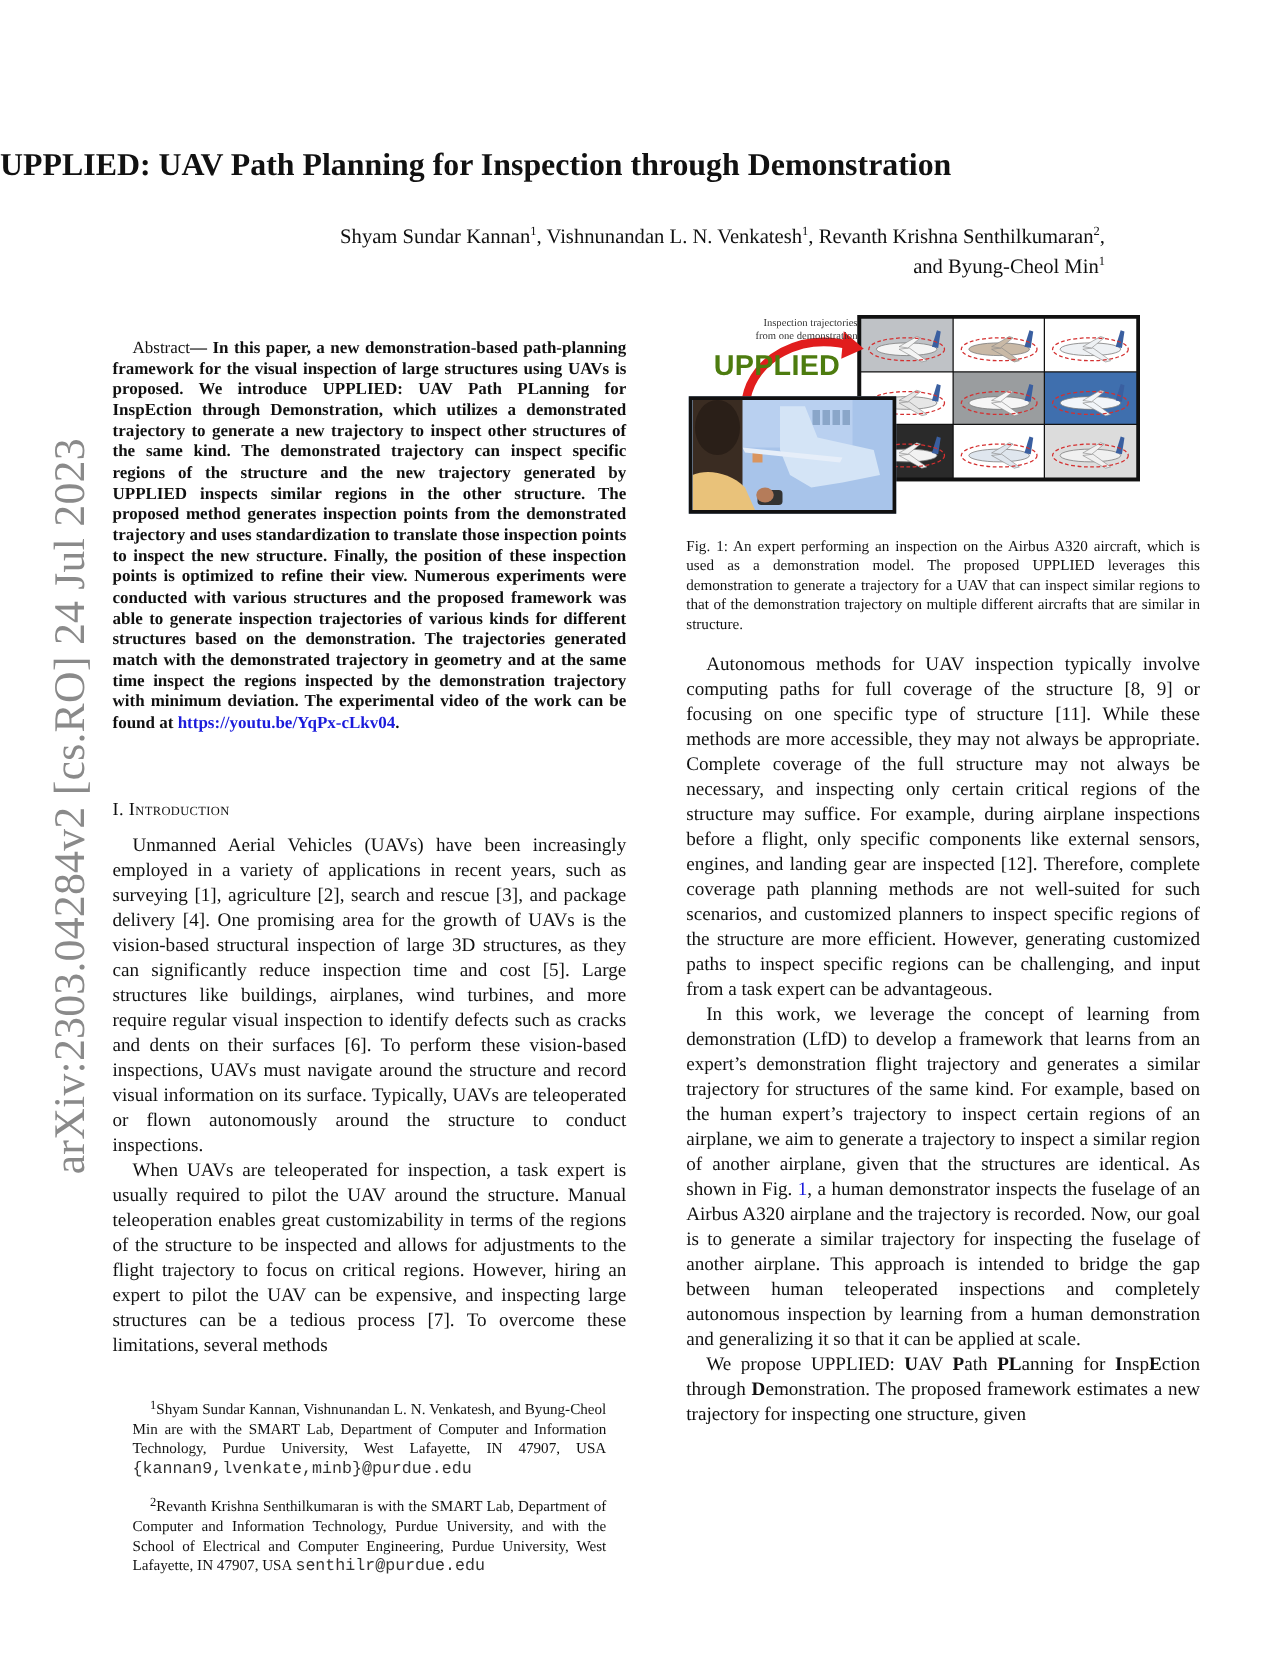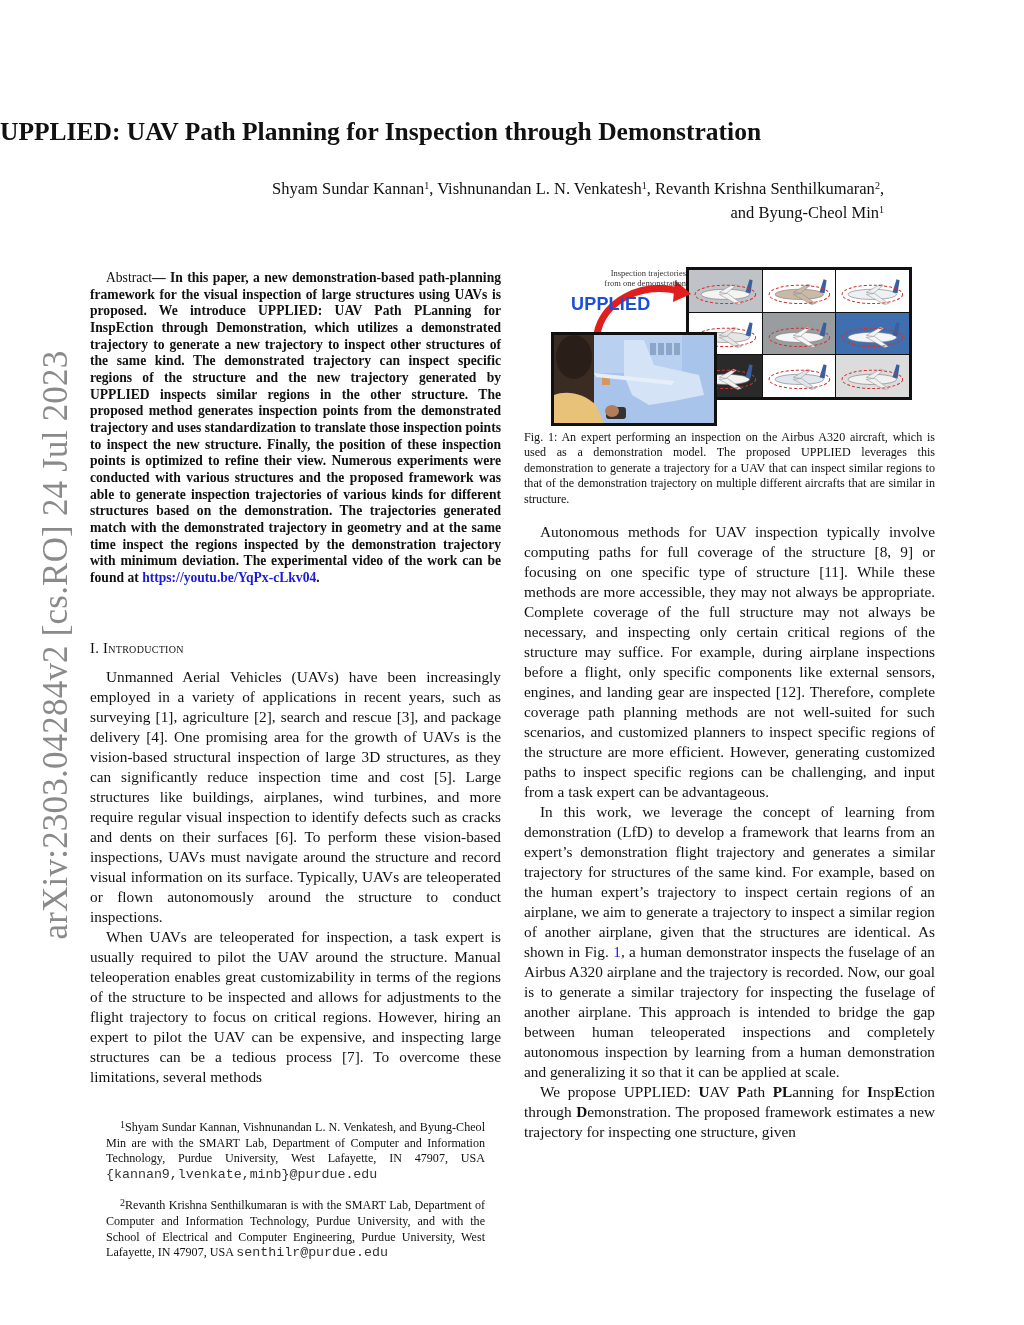--- a/index.html
+++ b/index.html
@@ -7,45 +7,45 @@
          font-family: "Liberation Serif", "DejaVu Serif", serif; color: #111; }
   .arxiv-stamp { position: absolute; left: 56px; top: 645px; transform: translate(-50%, -50%) rotate(-90deg);
          white-space: nowrap; font-size: 35px; color: #8a8a8a; letter-spacing: 0.2px; }
   .title { position: absolute; top: 117px; left: 0; width: 1024px; text-align: left;
            font-size: 25.5px; font-weight: bold; }
   .authors { position: absolute; top: 177px; left: 140px; width: 744px; text-align: right;
              font-size: 16.5px; line-height: 24px; }
   sup { font-size: 10px; vertical-align: top; position: relative; top: -3px; }
   .col { position: absolute; width: 411px; text-align: justify; }
   .col-left { left: 90px; }
-  .col-right { left: 524px; }
+  .col-right { left: 549px; }
   .abstract { top: 270px; font-size: 13.6px; line-height: 16.65px; font-weight: bold; }
   .abstract .lead { font-weight: normal; }
   .abstract .link { color: #1a1adb; }
   .section-heading { position: absolute; top: 640px; left: 90px; width: 411px; text-align: left;
              font-size: 14.6px; font-variant: small-caps; letter-spacing: 0.3px; }
   .body-text { font-size: 15.3px; line-height: 20px; }
   .body-text p { margin: 0; text-indent: 16px; }
   .intro-left { top: 667px; }
   .footnotes { top: 1104px; font-size: 12.1px; line-height: 15.6px; }
   .footnotes p { margin: 16px; text-indent: 14px; }
   .mono { font-family: "Liberation Mono", "DejaVu Sans Mono", monospace; font-size: 13.3px; color: #333; }
   .fig-caption { top: 430px; font-size: 12.1px; line-height: 15.4px; }
   .right-text { top: 522px; }
   .right-text p.cont { text-indent: 0; }
   .right-text p { margin-top: 0; }
   .ref-link { color: #1a1adb; }
   b.k { font-weight: bold; }
 
   
-  .figure { position: absolute; left: 545px; top: 262px; width: 370px; height: 165px; }
+  .figure { position: absolute; left: 545px; top: 247px; width: 370px; height: 165px; }
   .fig-label { position: absolute; left: 24px; top: 6px; width: 117px; text-align: right;
                font-size: 8.5px; line-height: 10px; color: #333; }
   .upplied-word { position: absolute; left: 26px; top: 32px; font-family: "Liberation Sans", "DejaVu Sans", sans-serif;
-                  font-weight: bold; font-size: 18px; color: #1d4ed8; letter-spacing: 0.2px; }
+                  font-weight: bold; font-size: 23px; color: #4d7c0f; letter-spacing: 0.2px; }
   .arrow { position: absolute; left: 0; top: 0; }
   .grid { position: absolute; left: 141px; top: 5px; width: 220px; height: 127px; border: 3px solid #111;
           display: grid; grid-template-columns: repeat(3, 1fr); grid-template-rows: repeat(3, 1fr); background: #111; gap: 1px; }
   .cell { position: relative; overflow: hidden; }
   .cell svg { position: absolute; left: 0; top: 0; width: 100%; height: 100%; }
   .photo { position: absolute; left: 6px; top: 70px; width: 160px; height: 88px; border: 3px solid #111;
            background: #a9c6ec; overflow: hidden; }
 </style>
 </head>
 <body>

